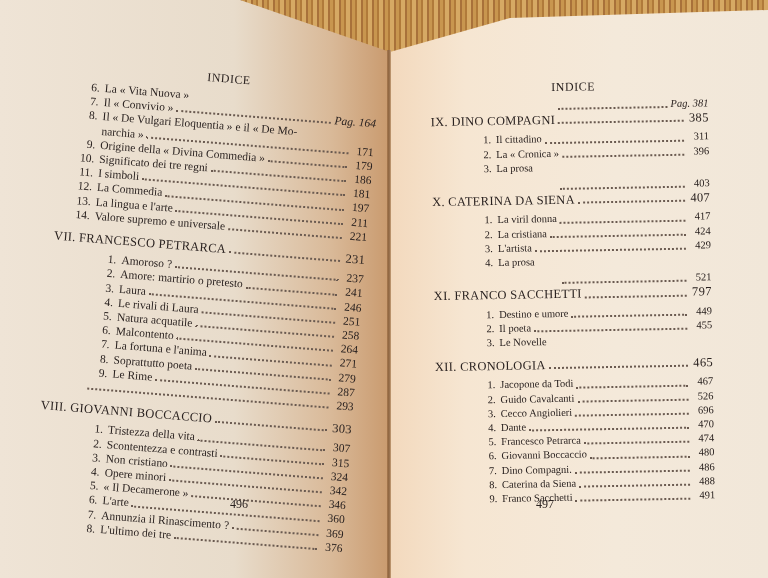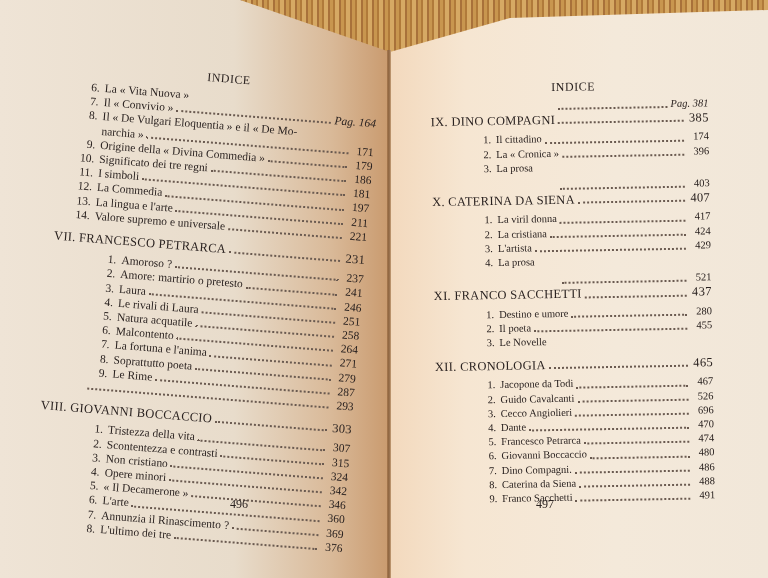--- a/index.html
+++ b/index.html
@@ -261,21 +261,21 @@
 
   <div class="row chapter" style="margin-top:0">
     <span class="label">IX. DINO COMPAGNI</span>
     <span class="leader"></span>
     <span class="page-num">385</span>
   </div>
   <div class="row sub">
     <span class="num">1.</span>
     <span class="label">Il cittadino</span>
     <span class="leader"></span>
-    <span class="page-num">174</span>
+    <span class="page-num">311</span>
   </div>
   <div class="row sub">
     <span class="num">2.</span>
     <span class="label">La « Cronica »</span>
     <span class="leader"></span>
     <span class="page-num">396</span>
   </div>
   <div class="row sub">
     <span class="num">3.</span>
     <span class="label">La prosa</span>
@@ -313,27 +313,27 @@
     <span class="label">La prosa</span>
   </div>
 
   <div class="row" style="margin-top:4px">
     <span class="leader" style="margin-left:120px"></span>
     <span class="page-num">521</span>
   </div>
   <div class="row chapter" style="margin-top:0">
     <span class="label">XI. FRANCO SACCHETTI</span>
     <span class="leader"></span>
-    <span class="page-num">437</span>
+    <span class="page-num">797</span>
   </div>
   <div class="row sub">
     <span class="num">1.</span>
     <span class="label">Destino e umore</span>
     <span class="leader"></span>
-    <span class="page-num">280</span>
+    <span class="page-num">449</span>
   </div>
   <div class="row sub">
     <span class="num">2.</span>
     <span class="label">Il poeta</span>
     <span class="leader"></span>
     <span class="page-num">455</span>
   </div>
   <div class="row sub">
     <span class="num">3.</span>
     <span class="label">Le Novelle</span>

